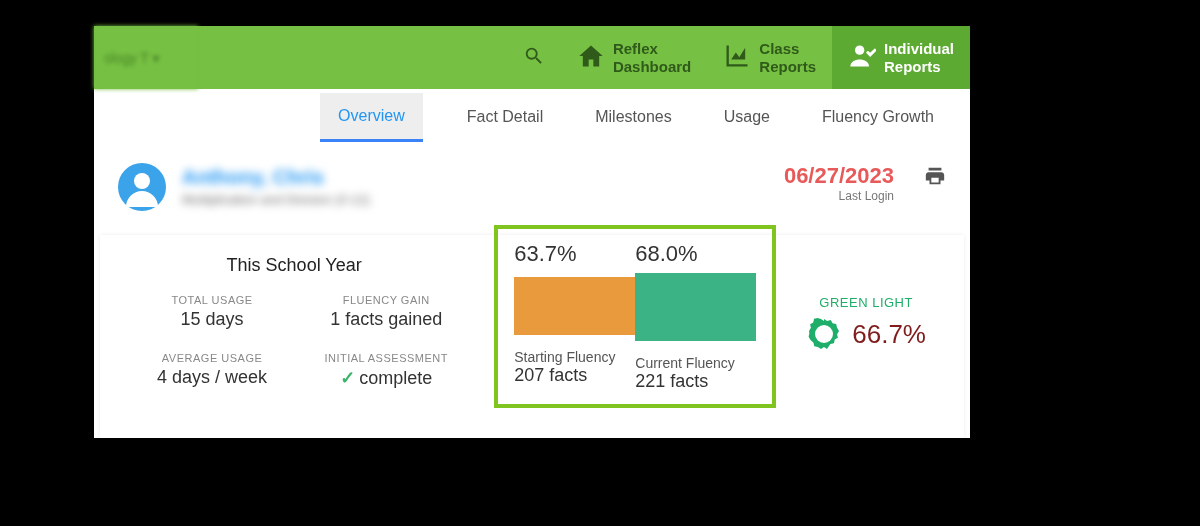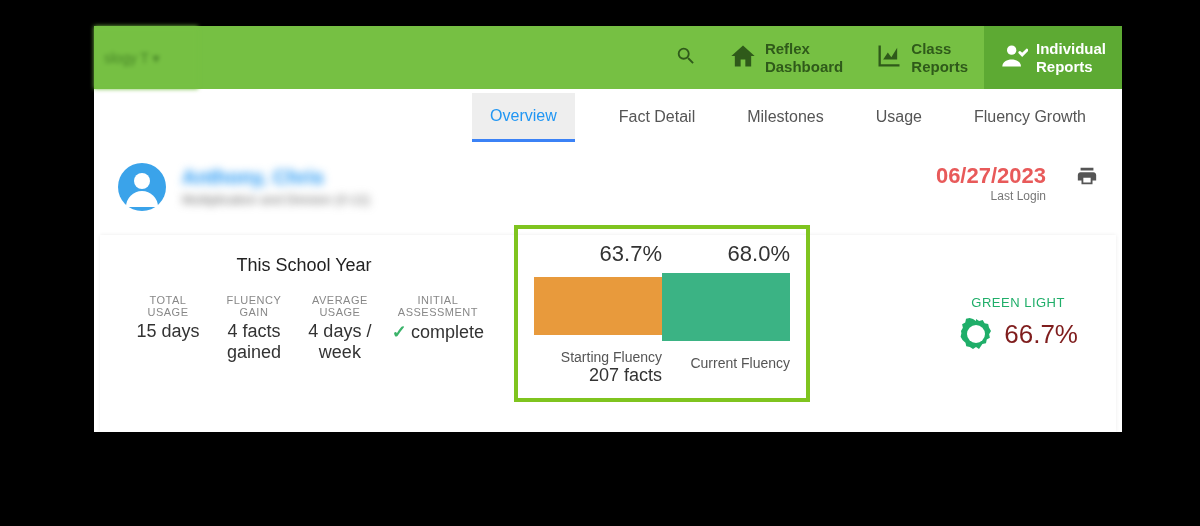--- a/index.html
+++ b/index.html
@@ -8,21 +8,21 @@
     font-family: Arial, Helvetica, sans-serif;
     width: 1200px;
     height: 526px;
     overflow: hidden;
     position: relative;
   }
   .app {
     position: absolute;
     left: 94px;
     top: 26px;
-    width: 1028px;
+    width: 876px;
     background: #fff;
   }
   
   .header {
     height: 63px;
     background: #76c043;
     display: flex;
     align-items: stretch;
     color: #3a6b20;
   }
@@ -149,21 +149,21 @@
   }
   .left-col { width: 360px; text-align: center; }
   .section-title {
     font-size: 18px;
     color: #222;
     margin-bottom: 18px;
     font-weight: 400;
   }
   .stats-grid {
     display: grid;
-    grid-template-columns: 1fr 1fr 1fr 1fr;
+    grid-template-columns: 1fr 1fr;
     row-gap: 22px;
     column-gap: 18px;
     padding-left: 10px;
   }
   .stat-label {
     font-size: 11px;
     color: #888;
     letter-spacing: 0.5px;
     text-transform: uppercase;
     margin-bottom: 3px;
@@ -183,21 +183,21 @@
     border: 4px solid #7fc41f;
     padding: 12px 16px 12px 16px;
     width: 296px;
     margin-top: -30px;
   }
   .fluency-cols {
     display: flex;
   }
   .fcol {
     flex: 1;
-    text-align: right;
+    text-align: left;
   }
   .f-pct {
     font-size: 22px;
     color: #333;
     margin-bottom: 6px;
   }
   .f-bar {
     height: 68px;
     width: 100%;
   }
@@ -328,21 +328,21 @@
   <div class="card">
     <div class="left-col">
       <div class="section-title">This School Year</div>
       <div class="stats-grid">
         <div>
           <div class="stat-label">TOTAL USAGE</div>
           <div class="stat-value">15 days</div>
         </div>
         <div>
           <div class="stat-label">FLUENCY GAIN</div>
-          <div class="stat-value">4 facts gained</div>
+          <div class="stat-value">1 facts gained</div>
         </div>
         <div>
           <div class="stat-label">AVERAGE USAGE</div>
           <div class="stat-value">4 days / week</div>
         </div>
         <div>
           <div class="stat-label">INITIAL ASSESSMENT</div>
           <div class="stat-value"><span class="check">✓</span><span>complete</span></div>
         </div>
       </div>
@@ -353,20 +353,21 @@
         <div class="fcol">
           <div class="f-pct">63.7%</div>
           <div class="f-bar start"></div>
           <div class="f-caption">Starting Fluency</div>
           <div class="f-facts">207 facts</div>
         </div>
         <div class="fcol">
           <div class="f-pct">68.0%</div>
           <div class="f-bar current"></div>
           <div class="f-caption">Current Fluency</div>
+          <div class="f-facts">221 facts</div>
         </div>
       </div>
     </div>
 
     <div class="green-light">
       <div class="gl-label">GREEN LIGHT</div>
       <div class="gl-row">
         <span class="gl-gear">
           <svg viewBox="0 0 24 24">
               <path fill="#1fae69" d="M12 2l2.09 1.26 2.39-.52 1.26 2.09 2.39.52.52 2.39L22 10l-1.26 2.09.52 2.39-2.09 1.26-.52 2.39-2.39.52L14 22l-2-1.26L10 22l-2.09-1.26-2.39-.52-.52-2.39L3 16l-1.26-2.09.52-2.39L2 10l1.26-2.09-.52-2.39 2.09-1.26.52-2.39 2.39-.52L10 2l2 1.26L12 2z"></path>

